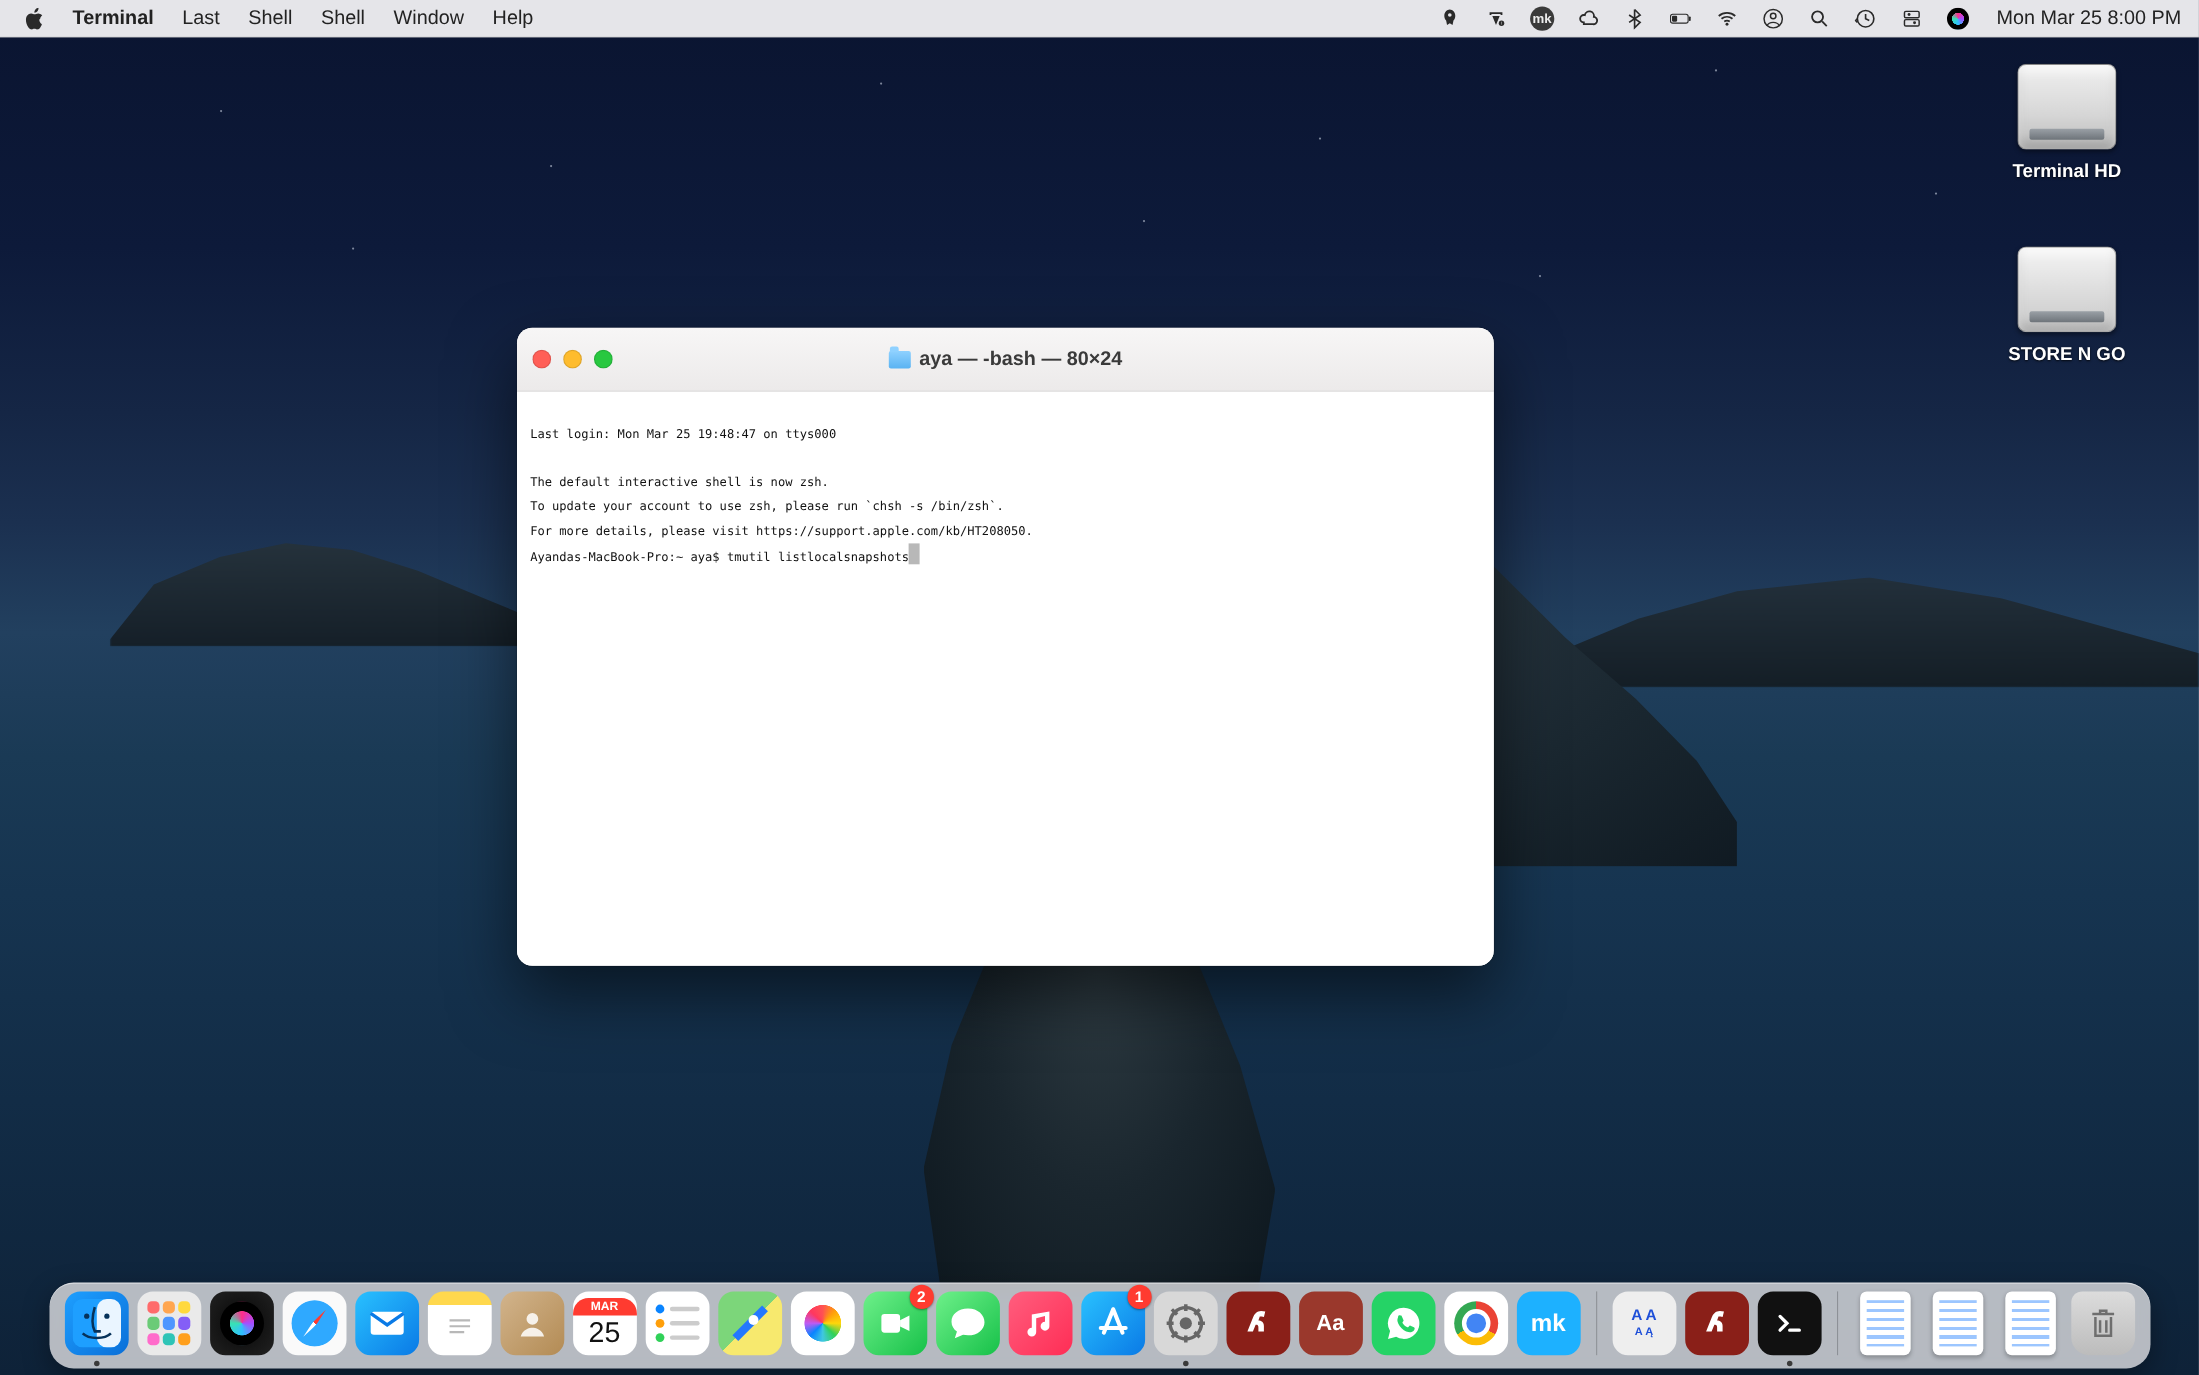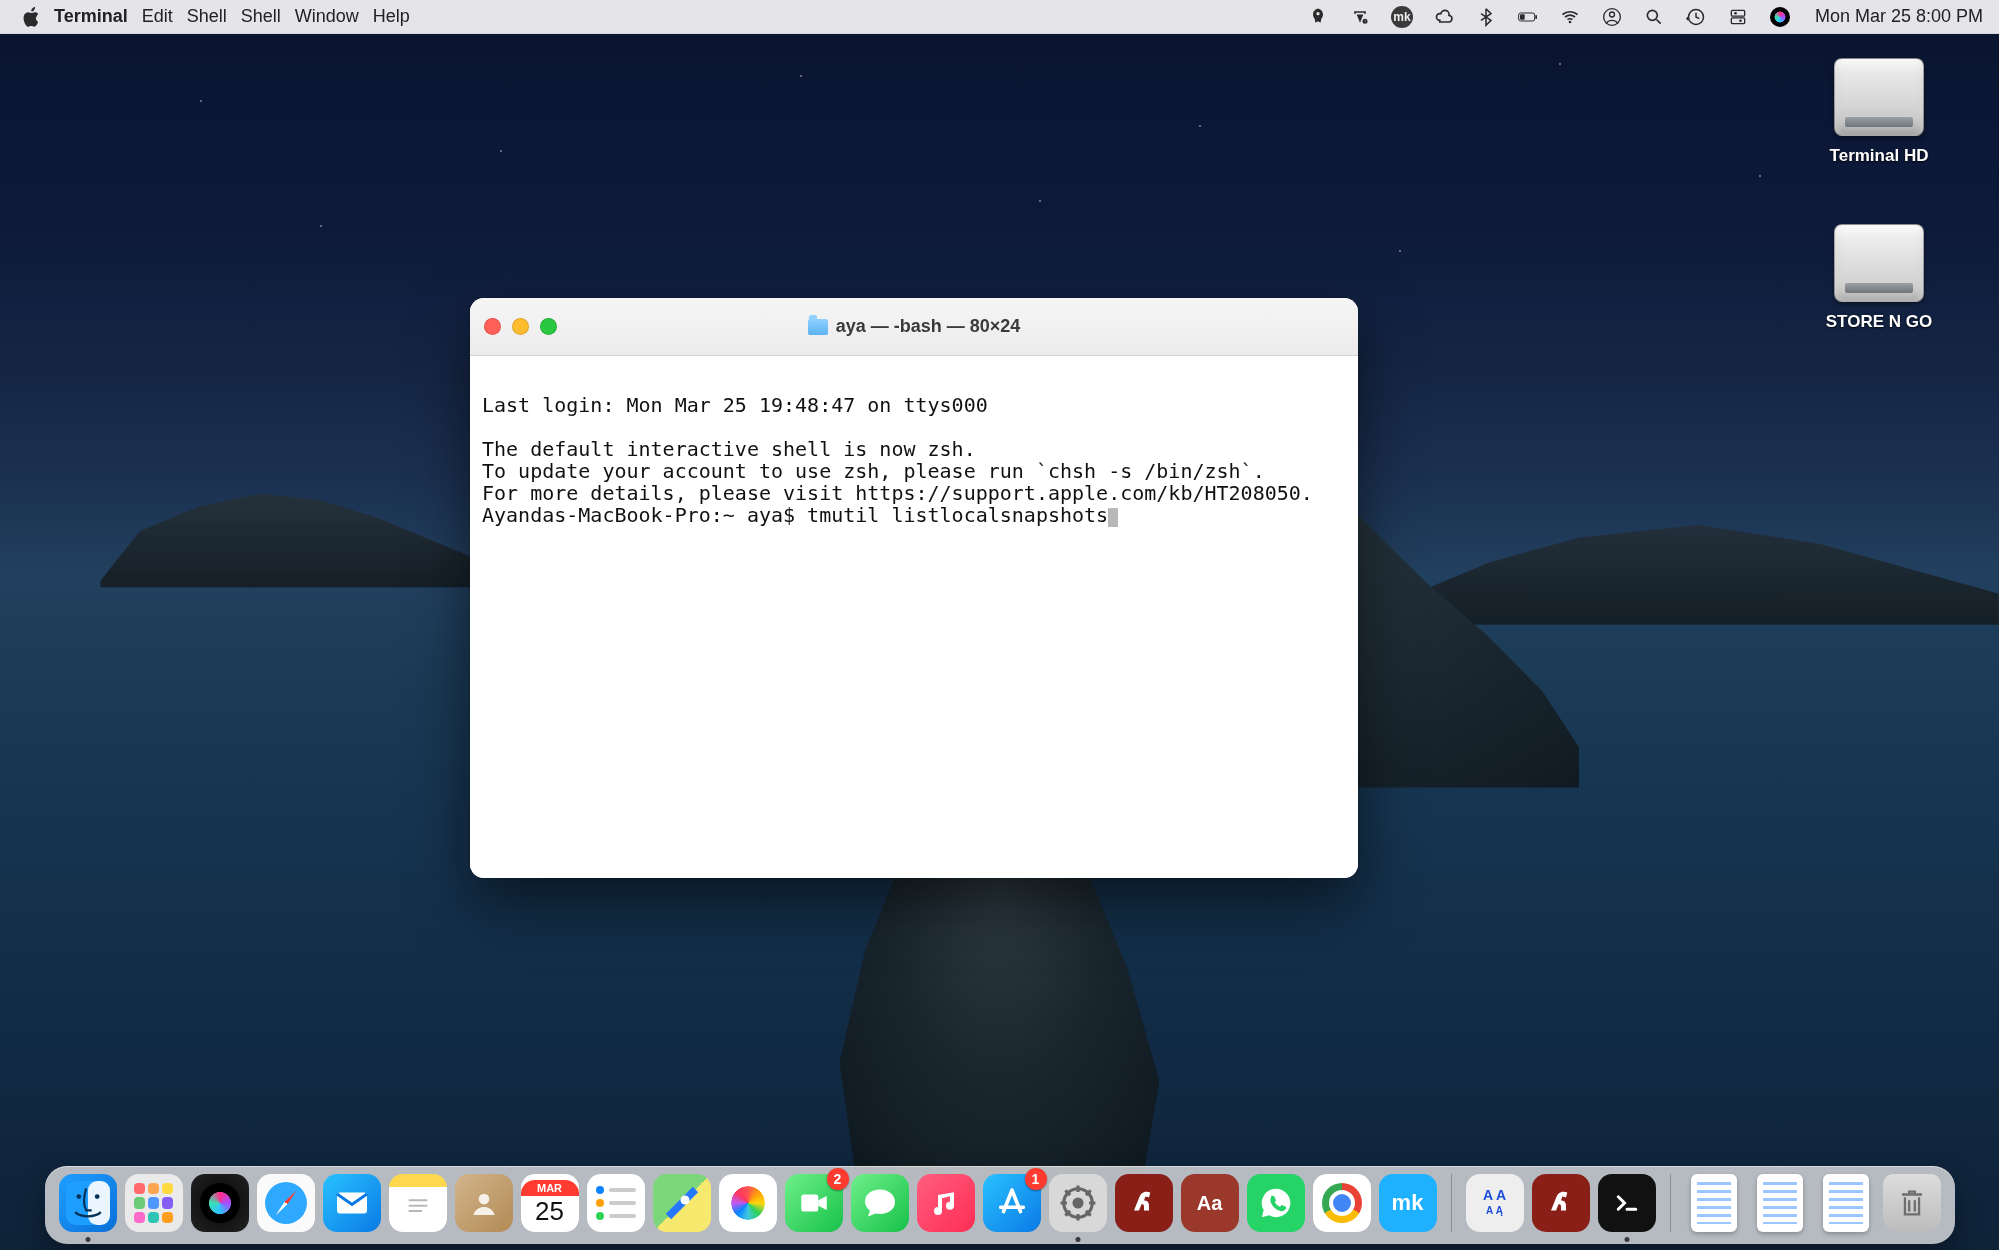--- a/index.html
+++ b/index.html
@@ -45,21 +45,21 @@
 
   
   .menubar {
     position: absolute; top: 0; left: 0; right: 0; height: 34px;
     background: rgba(238,238,240,.96);
     display: flex; align-items: center; justify-content: space-between;
     padding: 0 16px 0 22px; font-size: 18px; color: #222;
     border-bottom: 1px solid rgba(0,0,0,.06);
     z-index: 100;
   }
-  .menubar-left { display: flex; align-items: center; gap: 14px; }
+  .menubar-left { display: flex; align-items: center; gap: 26px; }
   .menubar-right { display: flex; align-items: center; gap: 20px; }
   .apple-logo svg { width: 18px; height: 20px; display: block; }
   .menu-item { cursor: default; font-size: 18px; }
   .menu-item.app { font-weight: 700; }
   .status-ico { width: 22px; height: 22px; display: inline-flex; align-items: center; justify-content: center; color: #2a2a2a; font-size: 18px; }
   .status-ico svg { width: 20px; height: 20px; }
   .status-ico.circ { width: 22px; height: 22px; border-radius: 50%; background: #3a3a3a; color: #eee; font-size: 12px; font-weight: 700; }
   .clock { font-size: 18px; margin-left: 4px; }
 
   
@@ -92,23 +92,23 @@
   }
   .traffic { display: flex; gap: 11px; }
   .traffic .dot { width: 17px; height: 17px; border-radius: 50%; border: 1px solid rgba(0,0,0,.12); }
   .traffic .close { background: #ff5f57; }
   .traffic .min   { background: #febc2e; }
   .traffic .max   { background: #28c840; }
   .term-title { position: absolute; left: 0; right: 0; text-align: center; font-size: 18px; font-weight: 700; color: #3a3a3a; pointer-events: none; display: flex; align-items: center; justify-content: center; gap: 8px; }
   .term-title .folder-ico { width: 20px; height: 16px; background: linear-gradient(to bottom, #8fd1ff, #5ab3f2); border-radius: 2px; position: relative; }
   .term-title .folder-ico::before { content: ""; position: absolute; top: -4px; left: 1px; width: 8px; height: 5px; background: #8fd1ff; border-radius: 2px 2px 0 0; }
   .term-body {
-    flex: 1; padding: 16px 12px 10px 12px;
+    flex: 1; padding: 6px 12px 10px 12px;
     font-family: Menlo, "SF Mono", Consolas, monospace;
-    font-size: 20px; line-height: 22px; color: #111; background: #fff;
+    font-size: 11px; line-height: 22px; color: #111; background: #fff;
     white-space: pre; overflow: hidden;
   }
   .term-line { white-space: pre-wrap; }
   .term-cursor {
     display: inline-block; width: 10px; height: 19px;
     background: #b8b8b8; vertical-align: text-bottom; margin-left: 0px;
   }
 
   
   .dock-wrap { position: absolute; left: 0; right: 0; bottom: 6px; display: flex; justify-content: center; z-index: 50; }
@@ -190,21 +190,21 @@
 </div>
 
 <div class="menubar">
   <div class="menubar-left">
     <span class="apple-logo">
       <svg viewBox="0 0 14 17">
           <path fill="#2a2a2a" d="M11.6 9c0-2 1.6-2.9 1.7-3-0.9-1.4-2.4-1.5-2.9-1.6-1.2-.1-2.4.7-3 .7-.6 0-1.6-.7-2.6-.7C3.3 4.5 2 5.3 1.3 6.6.0 9.1 1 12.8 2.3 14.8c.6.9 1.4 2 2.4 2 1 0 1.3-.6 2.5-.6s1.5.6 2.5.6 1.7-.9 2.3-1.9c.7-1.1 1-2.1 1-2.2-.1 0-2-1-2-3.7zM9.6 2.7C10.1 2 10.5 1 10.4 0c-.8 0-1.8.6-2.4 1.3-.5.6-.9 1.6-.8 2.5.9.1 1.8-.4 2.4-1.1z"></path>
         </svg>
     </span>
     <span class="menu-item app">Terminal</span>
-    <span class="menu-item">Edit</span>
+    <span class="menu-item">Last</span>
     <span class="menu-item">Shell</span>
     <span class="menu-item">Shell</span>
     <span class="menu-item">Window</span>
     <span class="menu-item">Help</span>
   </div>
   <div class="menubar-right">
     <span class="status-ico">
         <svg viewBox="0 0 24 24">
           <path fill="#2a2a2a" d="M12 2c3 0 6 3 6 7 0 2-1 4-2 5l-1 5-3-2-3 2-1-5c-1-1-2-3-2-5 0-4 3-7 6-7zm0 4a2 2 0 100 4 2 2 0 000-4z"></path>
         </svg>

